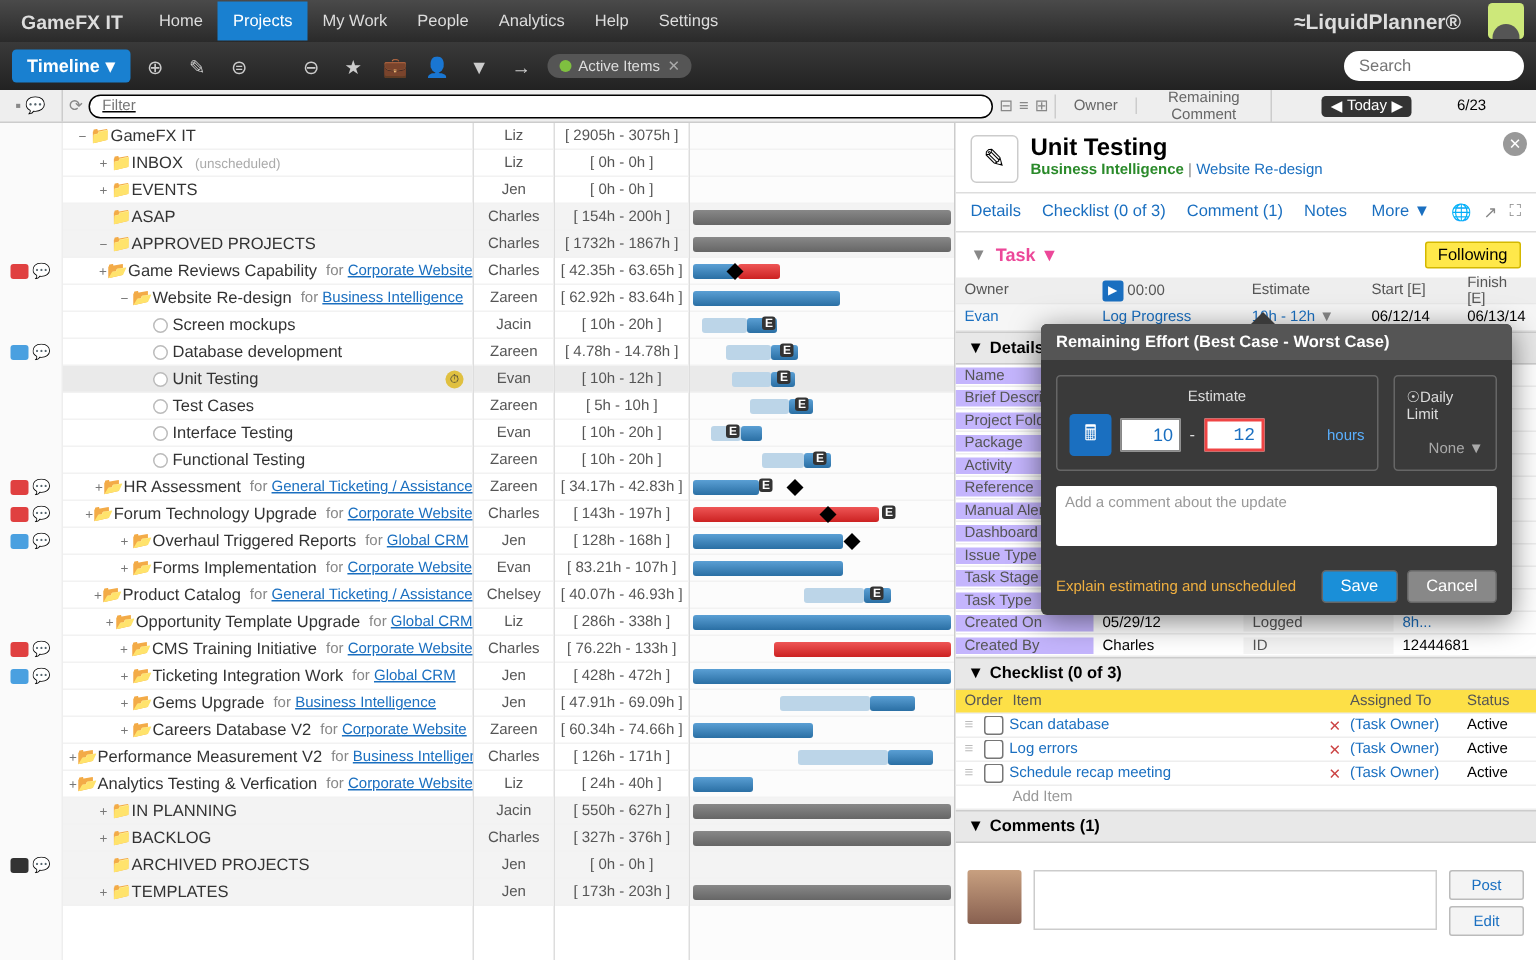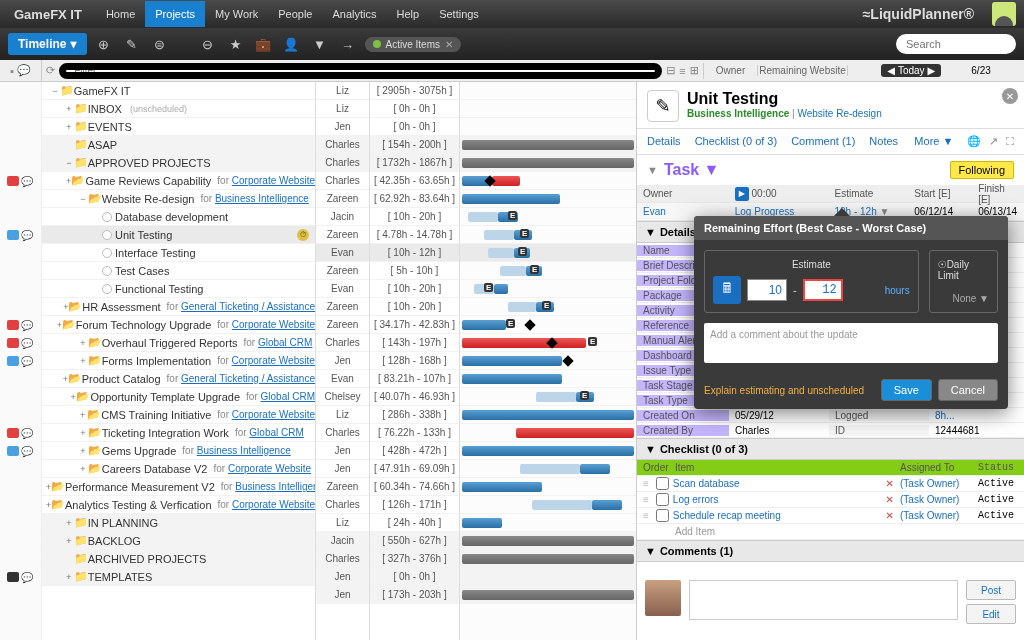--- a/index.html
+++ b/index.html
@@ -22,21 +22,21 @@
 .pill { background: #555; border-radius: 10px; padding: 2px 8px; display: flex; align-items: center; gap: 5px; font-size: 10px; color: #ddd; }
 .pill .dot { width: 8px; height: 8px; border-radius: 50%; background: #7fc040; }
 .pill .x { color: #aaa; cursor: pointer; }
 .search { margin-left: auto; }
 .search input { width: 120px; height: 20px; border-radius: 10px; border: none; padding: 0 10px; font-size: 11px; }
 
 
 .gridhdr { height: 22px; background: #eee; border-bottom: 1px solid #ccc; display: flex; align-items: center; }
 .col-flags { width: 42px; border-right: 1px solid #ccc; height: 100%; display: flex; align-items: center; justify-content: center; gap: 3px; }
 .col-tree { flex: 1; border-right: 1px solid #ccc; padding: 0 4px; display: flex; align-items: center; gap: 4px; }
-.col-tree input { flex: 1; border: 7px solid #000000; border-radius: 10px; height: 16px; padding: 0 8px; font-size: 10px; text-decoration: underline; }
+.col-tree input { flex: 1; border: 1px solid #000000; border-radius: 10px; height: 16px; padding: 0 8px; font-size: 10px; text-decoration: underline; }
 .col-owner { width: 54px; border-right: 1px solid #ccc; text-align: center; font-size: 10px; color: #666; }
 .col-effort { width: 90px; border-right: 1px solid #ccc; text-align: center; font-size: 10px; color: #666; }
 .col-gantt { width: 176px; display: flex; align-items: center; justify-content: center; gap: 30px; font-size: 10px; }
 .today-chip { background: #333; color: #fff; border-radius: 3px; padding: 1px 6px; display: flex; align-items: center; gap: 3px; }
 
 
 .main { display: flex; height: 558px; }
 .leftcol { width: 42px; background: #fafafa; border-right: 1px solid #eee; }
 .centercol { flex: 1; display: flex; overflow: hidden; }
 .treecol { flex: 1; border-right: 1px solid #ddd; overflow-y: auto; }
@@ -71,21 +71,21 @@
 .rp-head .ico { width: 32px; height: 32px; border: 1px solid #ccc; border-radius: 4px; display: flex; align-items: center; justify-content: center; font-size: 18px; }
 .rp-title { font-size: 16px; font-weight: bold; }
 .rp-sub { font-size: 10px; }
 .rp-sub a { color: #1a6fc0; }
 .rp-close { position: absolute; right: 6px; top: 6px; width: 16px; height: 16px; background: #999; color: #fff; border-radius: 50%; display: flex; align-items: center; justify-content: center; font-size: 10px; cursor: pointer; }
 .rp-tabs { display: flex; gap: 14px; padding: 6px 10px; border-bottom: 1px solid #ddd; font-size: 11px; }
 .rp-tabs a { color: #1a6fc0; cursor: pointer; }
 .rp-tabs .more { margin-left: auto; }
 .rp-tabs .icons { display: flex; gap: 8px; color: #888; }
 .rp-task { display: flex; align-items: center; padding: 6px 10px; gap: 6px; }
-.rp-task .task-btn { color: #8b5cf6; font-weight: bold; font-size: 16px; text-align: right; }
+.rp-task .task-btn { color: #ec4899; font-weight: bold; font-size: 12px; text-align: right; }
 .following { margin-left: auto; background: #ffe84a; border: 1px solid #d4b800; padding: 2px 8px; border-radius: 2px; font-size: 11px; }
 .rp-grid { font-size: 10px; }
 .rp-grid .rprow { display: flex; height: 18px; align-items: center; background: #f6f6f6; border-bottom: 1px solid #e8e8e8; }
 .rp-grid .rprow > div { padding: 0 6px; }
 .rp-grid .hdr { background: #eee; font-weight: normal; color: #555; }
 .rp-grid .c1 { width: 92px; }
 .rp-grid .c2 { width: 100px; }
 .rp-grid .c3 { width: 80px; }
 .rp-grid .c4 { width: 64px; }
 .rp-grid .c5 { width: 52px; }
@@ -98,21 +98,21 @@
 .details-tbl .drow > div { padding: 0 6px; }
 .details-tbl .lbl { width: 92px; color: #555; background: #c4b5fd; }
 .details-tbl .val { width: 100px; }
 .details-tbl .lbl2 { width: 100px; color: #555; background: #f4f4f4; }
 .details-tbl .val2 { flex: 1; }
 
 .checklist { font-size: 10px; }
 .checklist .crow { display: flex; align-items: center; height: 16px; padding: 0 6px; border-bottom: 1px solid #eee; }
 .checklist .crow .item { flex: 1; color: #1a6fc0; }
 .checklist .crow .assignee { width: 78px; color: #1a6fc0; }
-.checklist .crow .status { width: 40px; font-family: Liberation Mono, monospace; }
+.checklist .crow .status { width: 40px; }
 .checklist input[type=checkbox] { margin: 0 4px; }
 .checklist .grip { color: #bbb; margin-right: 3px; }
 
 .comments { padding: 18px 8px; display: flex; gap: 8px; }
 .comments .av { width: 36px; height: 36px; background: #ddd; border-radius: 2px; overflow: hidden; }
 .comments textarea { flex: 1; height: 40px; border: 1px solid #ccc; resize: none; font-size: 10px; padding: 4px; }
 .comments .btns { display: flex; flex-direction: column; gap: 4px; }
 .comments .btns button { width: 50px; height: 20px; border: 1px solid #bbb; background: #f4f4f4; border-radius: 2px; color: #1a6fc0; font-size: 10px; cursor: pointer; }
 
 
@@ -183,21 +183,21 @@
       <span style="color:#888">💬</span>
     </div>
   <div class="col-tree">
     <span style="color:#888">⟳</span>
     <input placeholder="Filter" style="">
     <span style="color:#888">⊟</span>
     <span style="color:#888">≡</span>
     <span style="color:#888">⊞</span>
   </div>
   <div class="col-owner">Owner</div>
-  <div class="col-effort">Remaining Website</div>
+  <div class="col-effort">Remaining Comment</div>
   <div class="col-gantt">
     <div class="today-chip">
         <span>◀</span>
         <span>Today</span>
         <span>▶</span>
       </div>
     <span>6/23</span>
   </div>
 </div>
 
@@ -296,45 +296,51 @@
           <span class="folder">📂</span> 
           <span>Game Reviews Capability</span>
           <span class="forlabel">for <a class="link">Corporate Website</a></span>
         </div>
         <div class="row">
           <span class="indent" style="width:32px"></span>
           <span class="expander">−</span>
           <span class="folder">📂</span> 
           <span>Website Re-design</span>
           <span class="forlabel">for <a class="link">Business Intelligence</a></span>
+        </div>
+        <div class="row">
+          <span class="indent" style="width:46px"></span>
+          <span class="expander"></span>
+          <span class="doc"></span>
+          <span>Screen mockups</span>
         </div>
         <div class="row">
           <span class="indent" style="width:46px"></span>
           <span class="expander"></span>
           <span class="doc"></span>
           <span>Database development</span>
         </div>
         <div class="row hl">
           <span class="indent" style="width:46px"></span>
           <span class="expander"></span>
           <span class="doc"></span>
           <span>Unit Testing</span>
           <span style="margin-left:auto;margin-right:6px;background:#e0c040;border-radius:50%;width:12px;height:12px;display:inline-flex;align-items:center;justify-content:center;font-size:8px">⏱</span>
         </div>
         <div class="row">
           <span class="indent" style="width:46px"></span>
           <span class="expander"></span>
           <span class="doc"></span>
-          <span>Interface Testing</span>
+          <span>Test Cases</span>
         </div>
         <div class="row">
           <span class="indent" style="width:46px"></span>
           <span class="expander"></span>
           <span class="doc"></span>
-          <span>Test Cases</span>
+          <span>Interface Testing</span>
         </div>
         <div class="row">
           <span class="indent" style="width:46px"></span>
           <span class="expander"></span>
           <span class="doc"></span>
           <span>Functional Testing</span>
         </div>
         <div class="row">
           <span class="indent" style="width:32px"></span>
           <span class="expander">+</span>
@@ -740,21 +746,21 @@
           <div class="val">Charles</div>
           <div class="lbl2">ID</div>
           <div class="val2">12444681</div>
         </div>
       </div>
     <div class="section-hdr" style="justify-content:flex-start">
       <span>▼</span>
         <span>Checklist  (0 of 3)</span>
     </div>
     <div class="checklist">
-      <div class="crow" style="background:#84cc16;color:#555">
+      <div class="crow" style="background:#fde047;color:#555">
         <span style="width:32px">Order</span>
         <span class="item" style="color:#555">Item</span>
         <span class="assignee" style="color:#555">Assigned To</span>
         <span class="status">Status</span>
       </div>
       <div id="checklist-rows">
           <div class="crow">
             <span class="grip">≡</span>
             <input type="checkbox" style="">
             <span class="item">Scan database</span>

